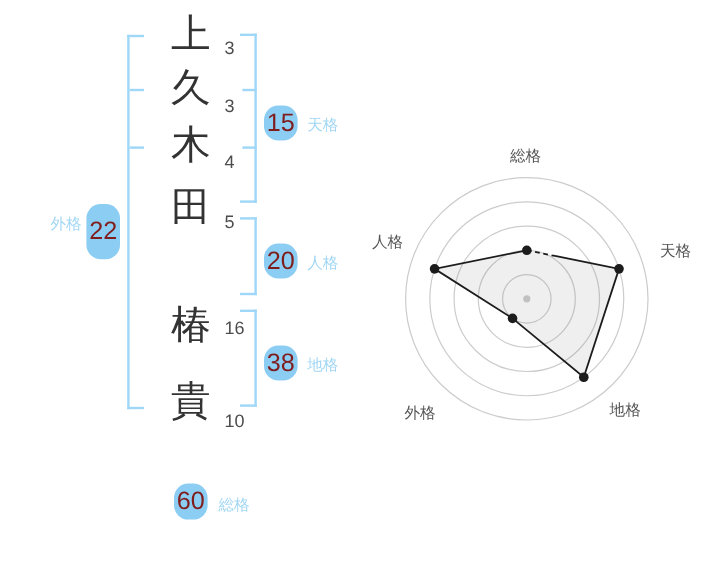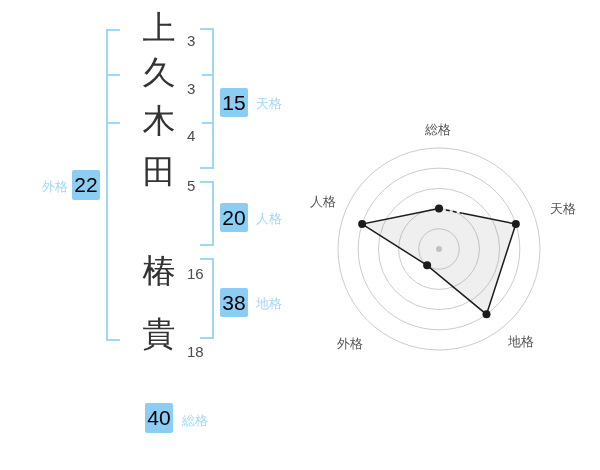--- a/index.html
+++ b/index.html
@@ -15,26 +15,26 @@
   .bracket-left{position:absolute;left:106px;top:29px;width:12px;height:308px;
          border:2px solid #9ed7f7;border-right:none;}
   .bracket-right{position:absolute;left:200px;width:12px;border:2px solid #9ed7f7;border-left:none;}
   .br-ten{top:28px;height:137px;}
   .br-jin{top:181px;height:61px;}
   .br-chi{top:258px;height:77px;}
   .tick{position:absolute;height:2px;width:12px;background:#9ed7f7;}
   .tick-l1{left:108px;top:74px}.tick-l2{left:108px;top:122px}
   .tick-r1{left:202px;top:74px}.tick-r2{left:202px;top:122px}
   
-  .badge{position:absolute;width:28px;height:29px;background:#8bcdf3;color:#000000;
-         font-size:21px;display:flex;align-items:center;justify-content:center;border-radius:2px;}
+  .badge{position:absolute;width:28px;height:29px;background:#8bcdf3;color:#7f1d1d;
+         font-size:21px;display:flex;align-items:center;justify-content:center;border-radius:12px;}
   .b-ten{left:220px;top:88px}
   .b-jin{left:220px;top:203px}
   .b-chi{left:220px;top:288px}
-  .b-gai{left:72px;top:170px;height:30px}
+  .b-gai{left:72px;top:170px;height:46px}
   .b-sou{left:145px;top:403px;height:30px}
   .cat-label{position:absolute;font-size:13px;line-height:13px;color:#a2d7f4;}
   .l-ten{left:256px;top:97px}
   .l-jin{left:256px;top:212px}
   .l-chi{left:256px;top:297px}
   .l-gai{left:42px;top:180px}
   .l-sou{left:182px;top:414px}
   
   #radar-svg{position:absolute;left:0;top:0;}
   .axis-label{position:absolute;font-size:13px;line-height:13px;color:#555;}
@@ -54,21 +54,21 @@
   <div class="kanji k2">木</div>
   <div class="kanji k3">田</div>
   <div class="kanji k4">椿</div>
   <div class="kanji k5">貴</div>
 
   <div class="strokes s0">3</div>
   <div class="strokes s1">3</div>
   <div class="strokes s2">4</div>
   <div class="strokes s3">5</div>
   <div class="strokes s4">16</div>
-  <div class="strokes s5">18</div>
+  <div class="strokes s5">10</div>
 
   <div class="bracket-left"></div>
   <div class="tick tick-l1"></div>
   <div class="tick tick-l2"></div>
   <div class="bracket-right br-ten"></div>
   <div class="tick tick-r1"></div>
   <div class="tick tick-r2"></div>
   <div class="bracket-right br-jin"></div>
   <div class="bracket-right br-chi"></div>
 
@@ -77,21 +77,21 @@
 
   <div class="badge b-jin">20</div>
   <div class="cat-label l-jin">人格</div>
 
   <div class="badge b-chi">38</div>
   <div class="cat-label l-chi">地格</div>
 
   <div class="cat-label l-gai">外格</div>
   <div class="badge b-gai">22</div>
 
-  <div class="badge b-sou">40</div>
+  <div class="badge b-sou">60</div>
   <div class="cat-label l-sou">総格</div>
 
   <svg id="radar-svg" width="600" height="470">
       <circle cx="439" cy="249" r="101" fill="none" stroke="#cccccc" stroke-width="1"></circle>
       <circle cx="439" cy="249" r="80.8" fill="none" stroke="#cccccc" stroke-width="1"></circle>
       <circle cx="439" cy="249" r="60.6" fill="none" stroke="#cccccc" stroke-width="1"></circle>
       <circle cx="439" cy="249" r="40.4" fill="none" stroke="#cccccc" stroke-width="1"></circle>
       <circle cx="439" cy="249" r="20.2" fill="none" stroke="#cccccc" stroke-width="1"></circle>
       <polygon points="439,208.6 515.8453665166484,224.03142685450425 486.4930483852318,314.36857314549576 427.12673790369206,265.3421432863739 362.1546334833516,224.03142685450422" fill="rgba(130,130,130,0.13)" stroke="none"></polygon>
       <path d="M439,208.6 L462.530257358942,213.32514429641645" stroke="#1c1c1c" stroke-width="1.5" fill="none" stroke-dasharray="4 3"></path>

